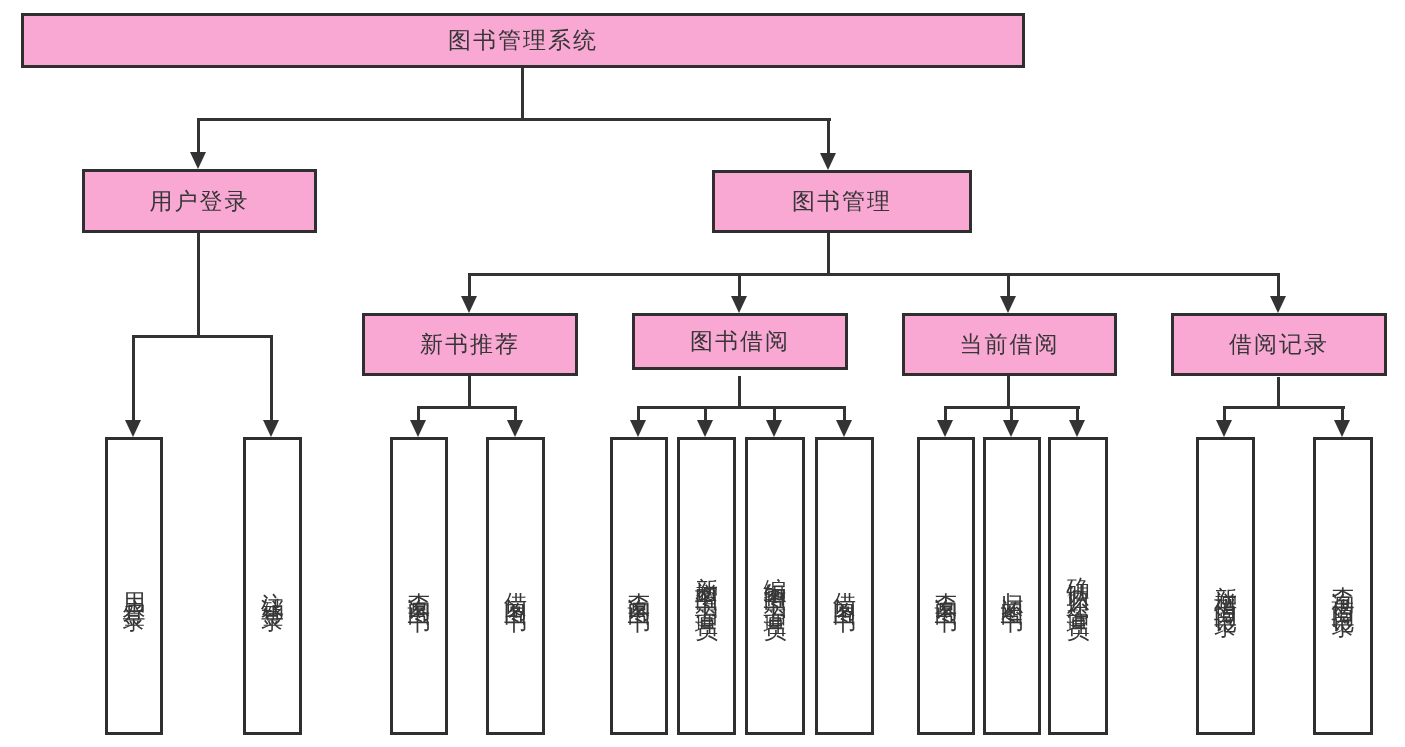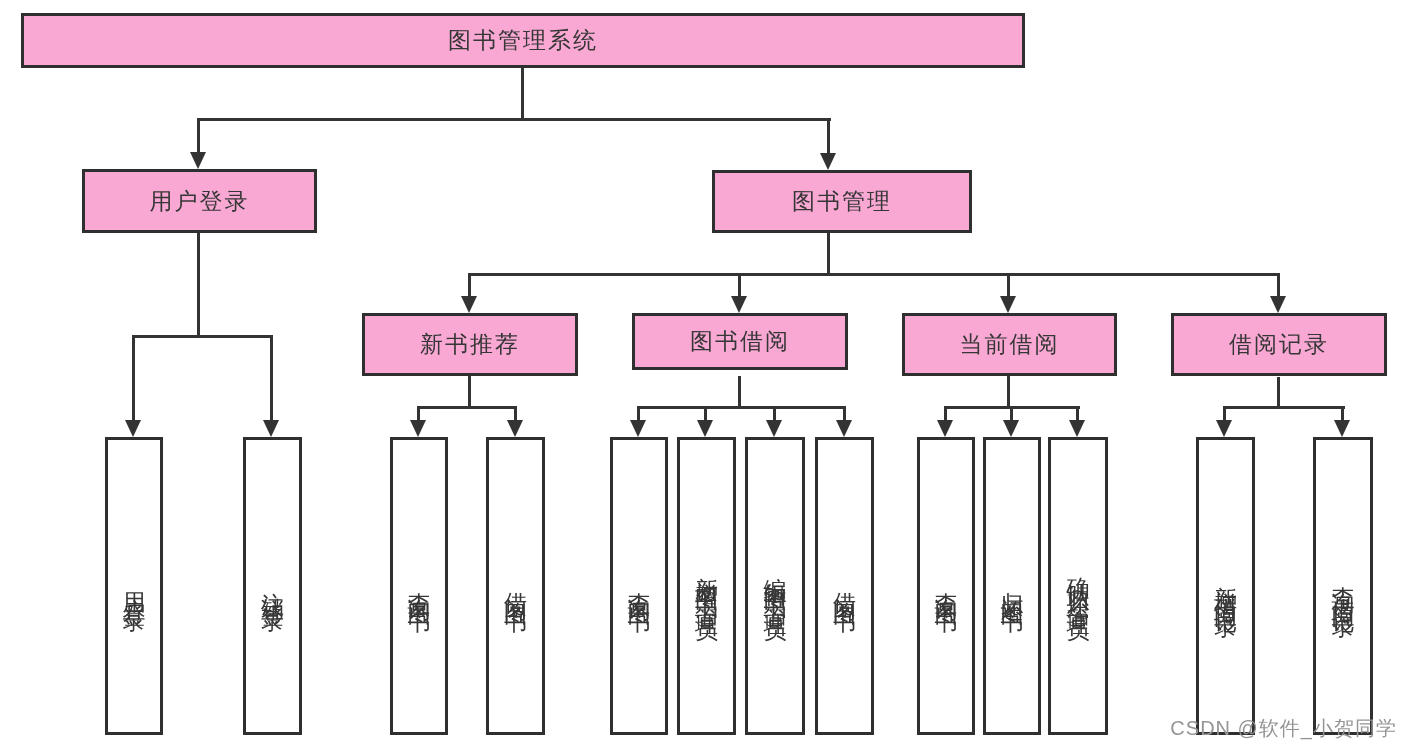--- a/index.html
+++ b/index.html
@@ -154,15 +154,14 @@
     <span>确认归还（管理员）</span>
   </div>
 
   <div class="vbox" style="left:1196px;width:59px;">
     <span>新增借阅记录</span>
   </div>
   <div class="vbox" style="left:1313px;width:60px;">
     <span>查询借阅记录</span>
   </div>
 
-  <div class="watermark">CSDN @软件_小贺同学</div>
 
 </div>
 
 </body></html>

